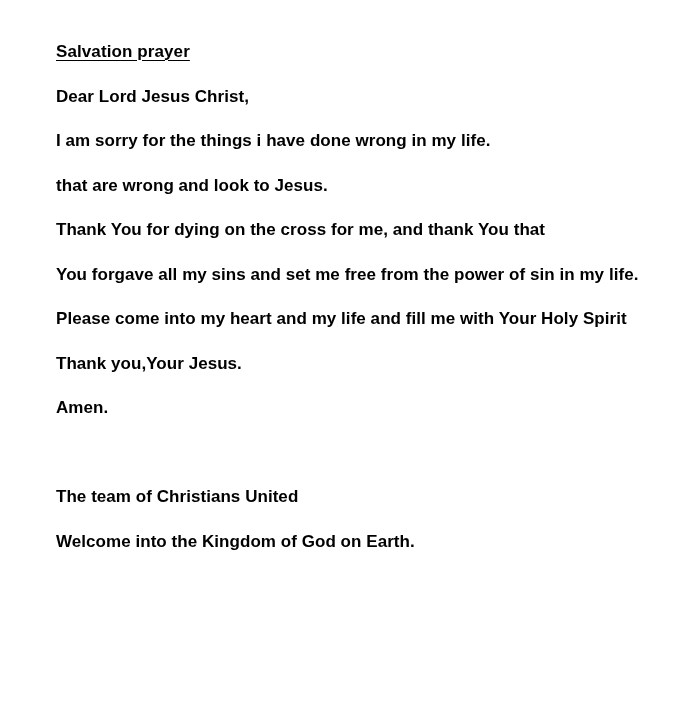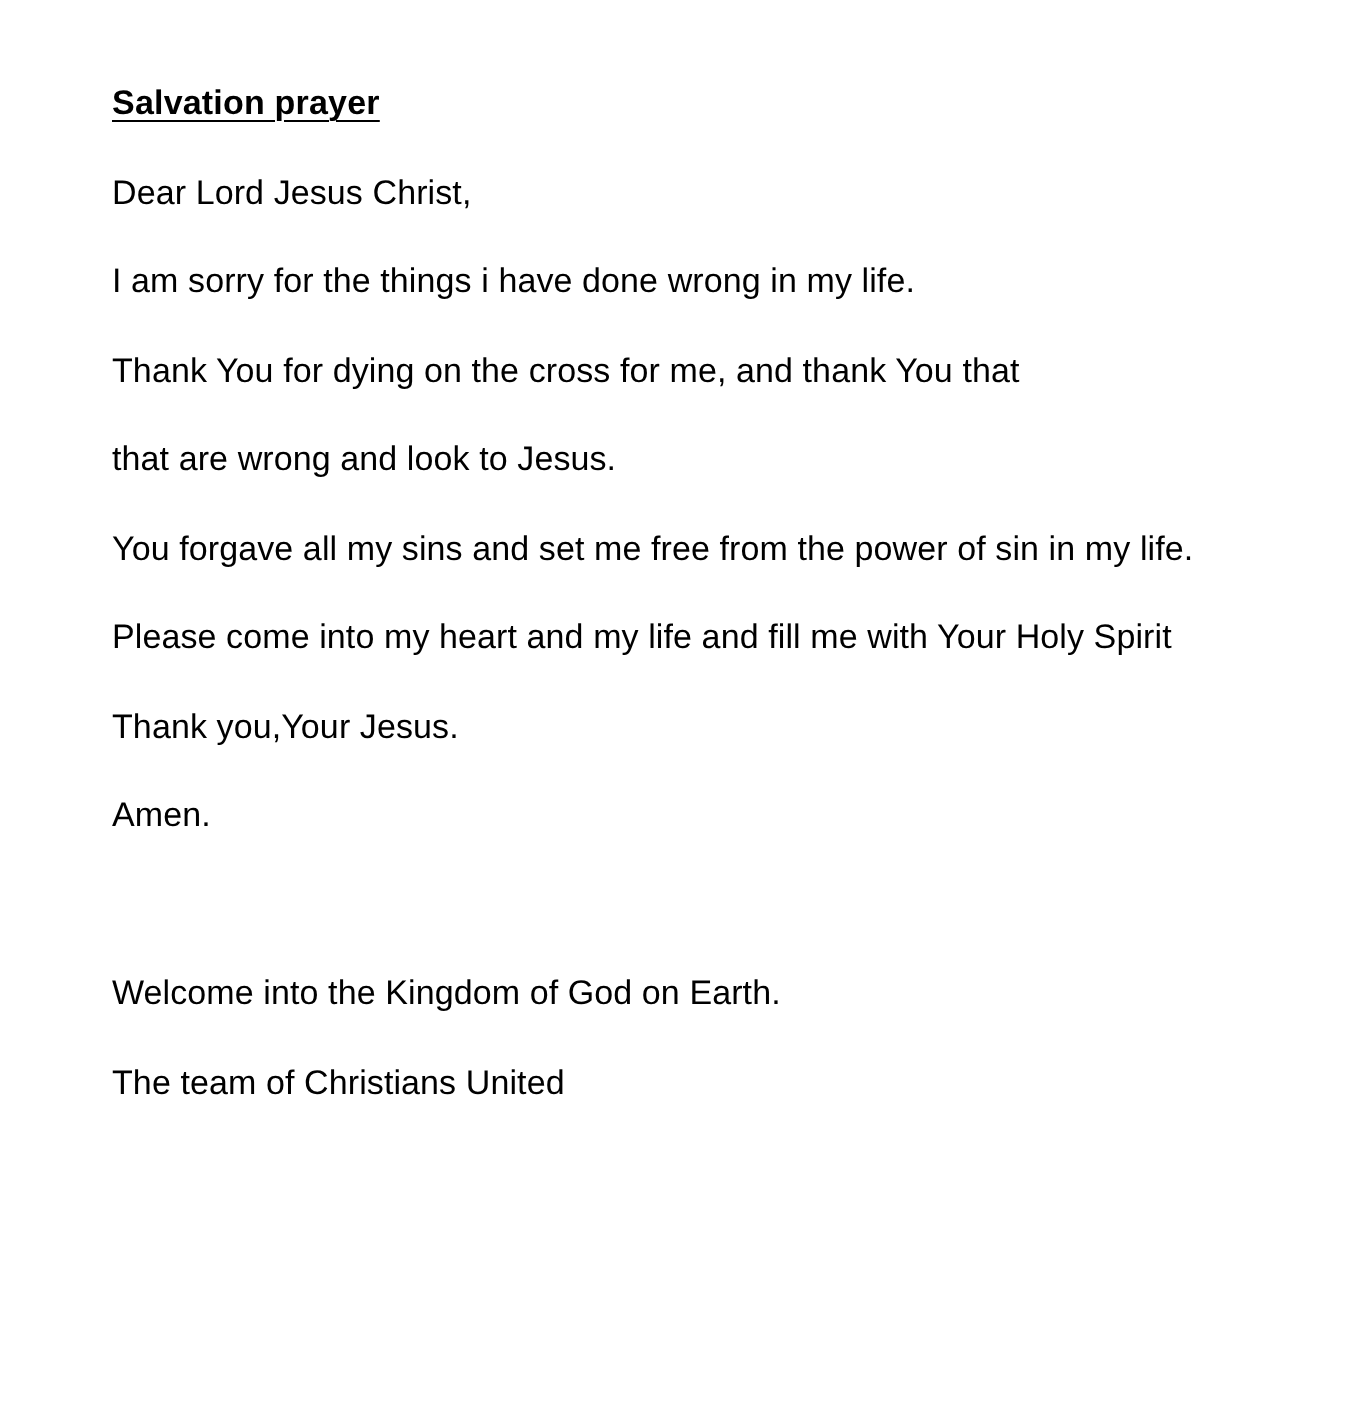--- a/index.html
+++ b/index.html
@@ -35,21 +35,21 @@
     white-space: nowrap;
   }
   .doc-title .underlined {
     text-decoration: underline;
     text-underline-offset: 3px;
     text-decoration-thickness: 1px;
   }
 
   .body-line {
     font-size: 17px;
-    font-weight: normal;
+    font-weight: bold;
     line-height: 44.5px;
     letter-spacing: 0.05px;
     margin: 0;
     white-space: nowrap;
   }
 
   .blank-line {
     height: 44.5px;
     line-height: 44.5px;
     font-size: 17px;
@@ -59,25 +59,25 @@
 <body>
 
 <div class="document">
 
   <p class="doc-title">
     <span class="underlined">Salvation prayer</span>
   </p>
 
   <p class="body-line">Dear Lord Jesus Christ,</p>
   <p class="body-line">I am sorry for the things i have done wrong in my life.</p>
+  <p class="body-line">that are wrong and look to Jesus.</p>
   <p class="body-line">Thank You for dying on the cross for me, and thank You that</p>
-  <p class="body-line">that are wrong and look to Jesus.</p>
   <p class="body-line">You forgave all my sins and set me free from the power of sin in my life.</p>
   <p class="body-line">Please come into my heart and my life and fill me with Your Holy Spirit</p>
   <p class="body-line">Thank you,Your Jesus.</p>
   <p class="body-line">Amen.</p>
 
   <div class="blank-line">&nbsp;</div>
 
+  <p class="body-line">The team of Christians United</p>
   <p class="body-line">Welcome into the Kingdom of God on Earth.</p>
-  <p class="body-line">The team of Christians United</p>
 
 </div>
 
 </body></html>

